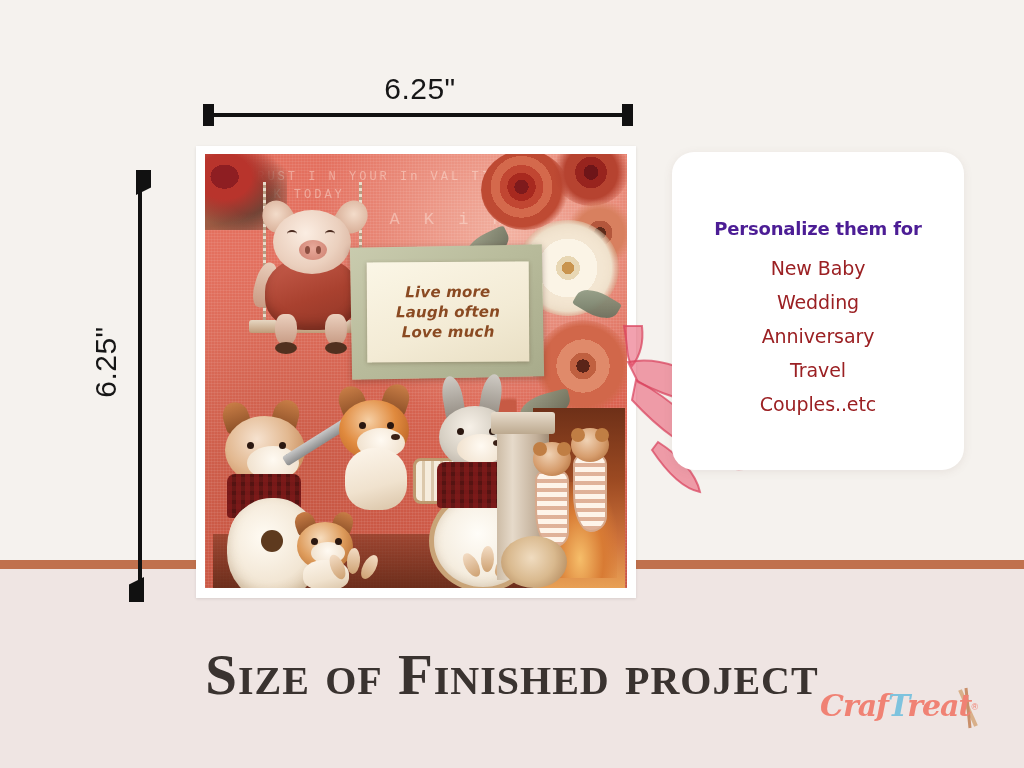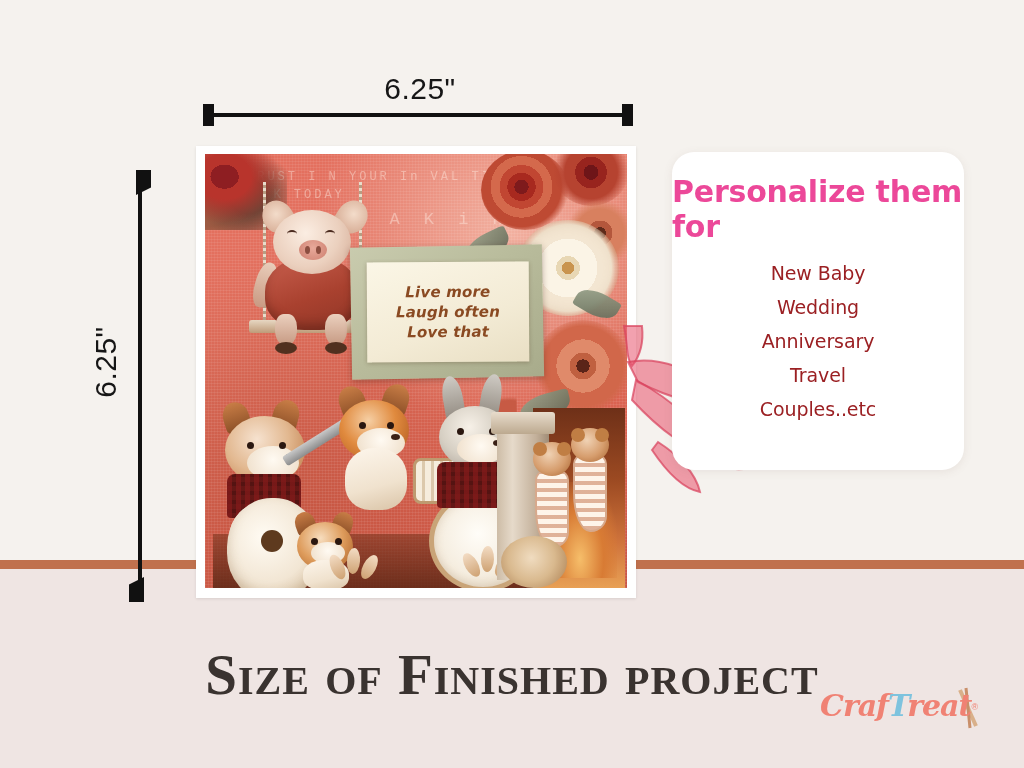--- a/index.html
+++ b/index.html
@@ -353,22 +353,22 @@
   
   .info-card {
     position: absolute; left: 672px; top: 152px;
     width: 292px; height: 318px;
     background: #FFFFFF; border-radius: 22px;
     box-shadow: 0 2px 10px rgba(120,90,80,.10);
     display: flex; flex-direction: column;
     align-items: center; padding-top: 22px;
   }
   .info-title {
-    font-size: 30px; font-weight: bold; color: #ec4899;
-    font-family: "DejaVu Sans", sans-serif; letter-spacing: -.2px;
+    font-size: 18px; font-weight: bold; color: #4c1d95;
+    font-family: "DejaVu Sans", sans-serif; letter-spacing: -.2px; margin-top: 44px;
   }
   .info-list {
     margin-top: 18px; display: flex; flex-direction: column;
     align-items: center; gap: 12px;
   }
   .info-item {
     font-size: 19px; color: #9B2023;
     font-family: "DejaVu Sans", sans-serif; letter-spacing: -.1px;
   }
 
@@ -471,21 +471,21 @@
         <div class="pig-eye re"></div>
         <div class="pig-snout"></div>
       </div>
 
       <div class="quote-mat">
         <div class="bow b-left"></div>
 
         <div class="quote-tag">
           <div class="quote-line">Live more</div>
           <div class="quote-line">Laugh often</div>
-          <div class="quote-line">Love that</div>
+          <div class="quote-line">Love much</div>
         </div>
       </div>
 
       <div class="band">
         <div class="forest-floor"></div>
 
         <div class="critter" style="left:4px; top:26px; width:120px; height:186px;">
           <div class="c-ear" style="left:6px;  top:0px;  transform:rotate(-18deg);"></div>
           <div class="c-ear" style="left:56px; top:-2px; transform:rotate(16deg);"></div>
           <div class="c-head" style="left:8px; top:14px; width:80px; height:68px;"></div>

